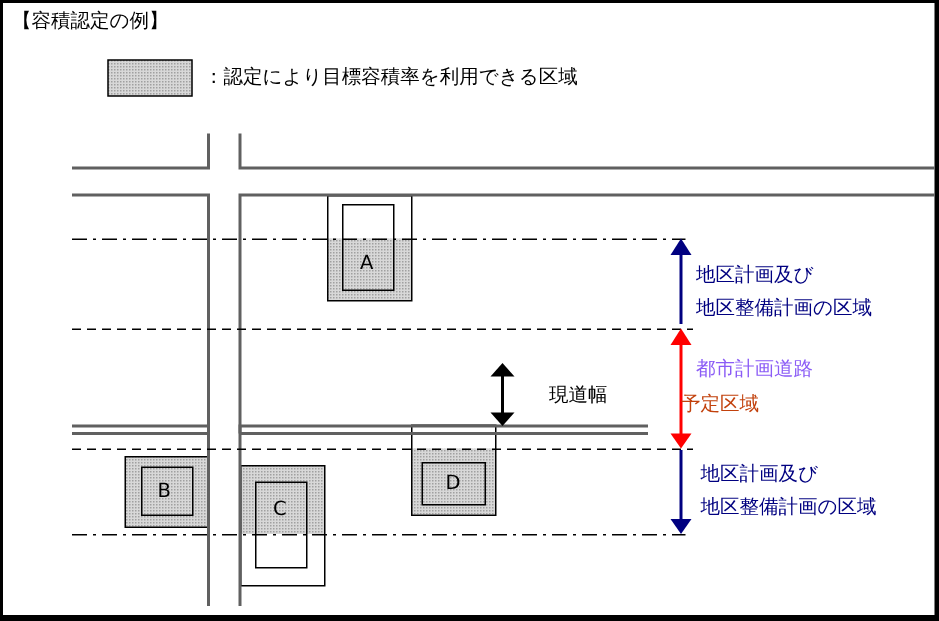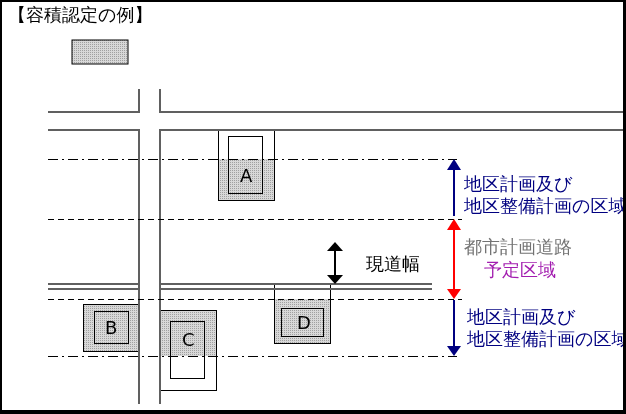--- a/index.html
+++ b/index.html
@@ -1,17 +1,17 @@
 <!DOCTYPE html>
 <html><head>
 <meta charset="utf-8">
 <style>
   html,body{margin:0;padding:0;background:#fff;}
   #frame{position:relative;width:626px;height:414px;box-sizing:border-box;border:2px solid #000;border-bottom-width:4px;border-right-width:3px;background:#fff;overflow:hidden;font-family:"DejaVu Sans",sans-serif;}
-  .txt{position:absolute;font-size:18px;white-space:nowrap;line-height:14px;}
+  .txt{position:absolute;font-size:13px;white-space:nowrap;line-height:14px;}
   svg{position:absolute;left:0;top:0;}
 </style>
 </head>
 <body>
 
 <div id="frame">
   <div class="txt" style="left:6px;top:6px;">【容積認定の例】</div>
 
   <svg width="626" height="414">
     <defs>
@@ -75,29 +75,30 @@
       <polygon points="445,228 459,228 452,217" fill="#ff0000"></polygon>
       <polygon points="445,287 459,287 452,297" fill="#ff0000"></polygon>
     </g>
 
     <g>
       <line x1="452" y1="298" x2="452" y2="348" stroke="#000080" stroke-width="2"></line>
       <polygon points="445,344 459,344 452,354" fill="#000080"></polygon>
     </g>
   </svg>
 
+  <div class="txt" style="left:134px;top:43px;">：認定により目標容積率を利用できる区域</div>
 
   <div class="txt" style="left:238px;top:167px;">A</div>
   <div class="txt" style="left:103px;top:319px;">B</div>
   <div class="txt" style="left:180px;top:331px;">C</div>
   <div class="txt" style="left:295px;top:314px;">D</div>
 
   <div class="txt" style="left:364px;top:255px;">現道幅</div>
 
   <div class="txt" style="left:462px;top:175px;color:#000080;">地区計画及び</div>
   <div class="txt" style="left:462px;top:197px;color:#000080;">地区整備計画の区域</div>
 
-  <div class="txt" style="left:462px;top:238px;color:#737373;">都市計画道路</div>
-  <div class="txt" style="left:482px;top:261px;color:#a21caf;">予定区域</div>
+  <div class="txt" style="left:462px;top:238px;color:#8b5cf6;">都市計画道路</div>
+  <div class="txt" style="left:452px;top:261px;color:#c2410c;">予定区域</div>
 
   <div class="txt" style="left:465px;top:308px;color:#000080;">地区計画及び</div>
   <div class="txt" style="left:465px;top:330px;color:#000080;">地区整備計画の区域</div>
 </div>
 
 </body></html>

